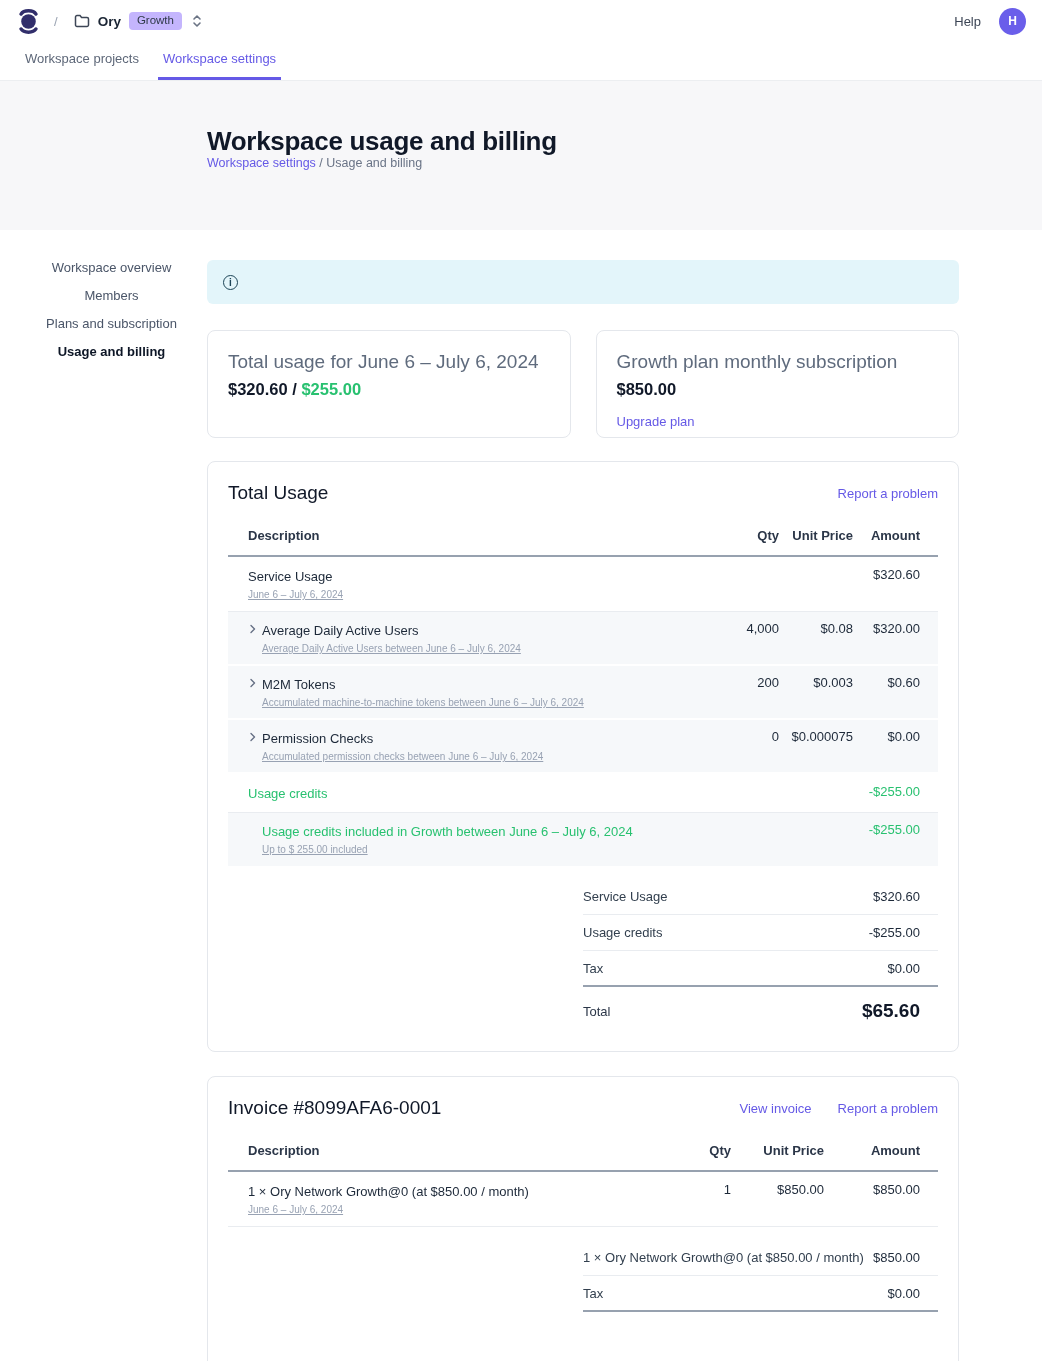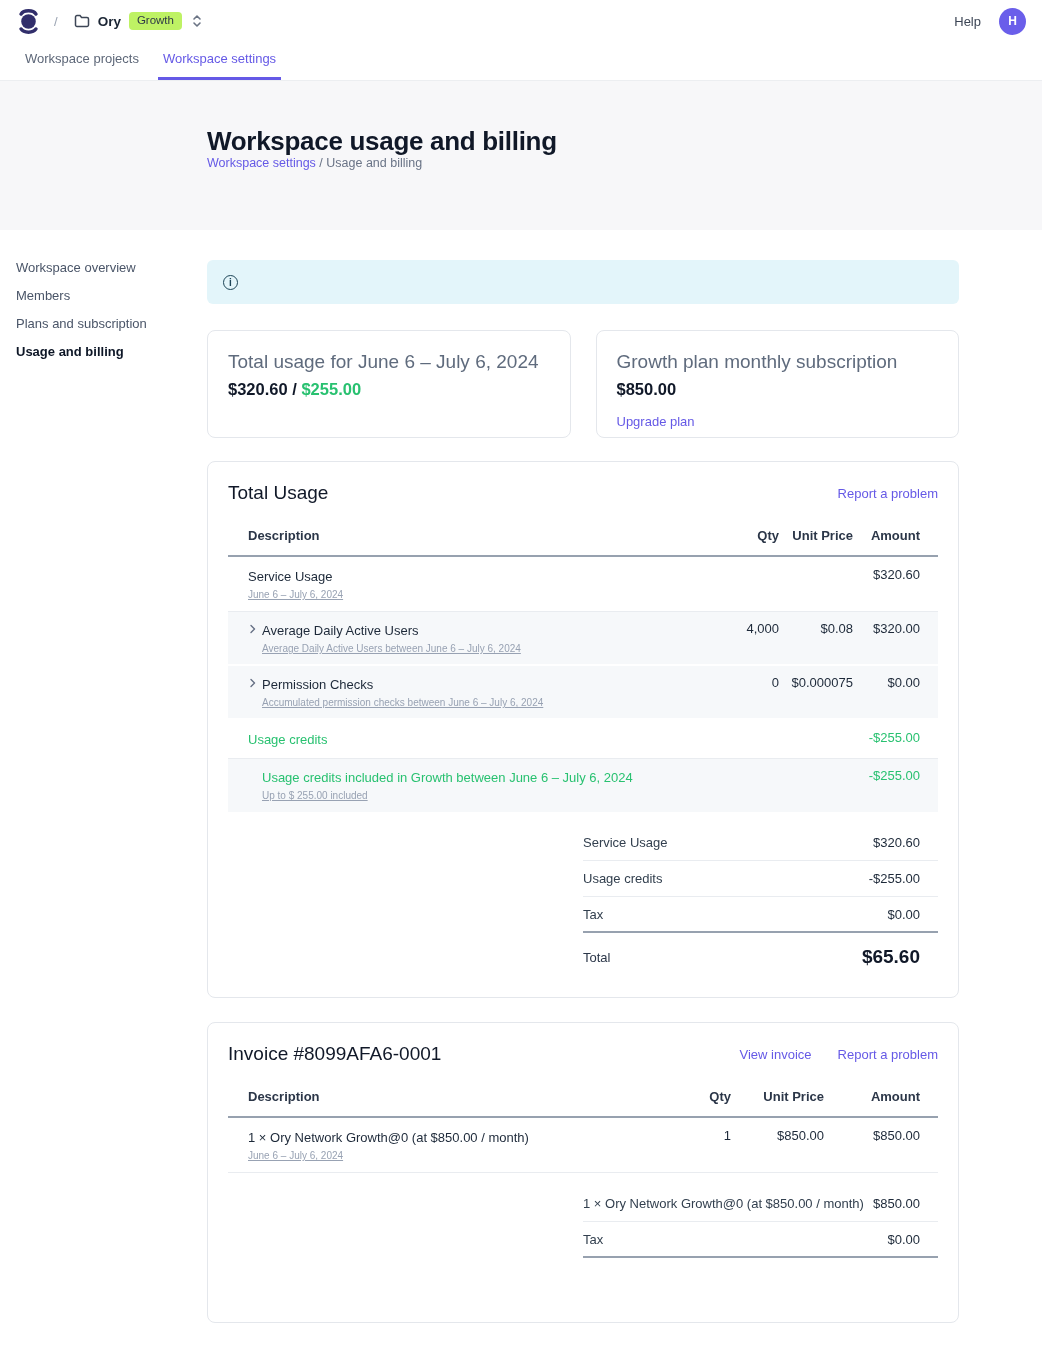--- a/index.html
+++ b/index.html
@@ -20,38 +20,38 @@
     width:1042px;height:1361px;position:relative;overflow:hidden;
     font-family:"Liberation Sans", sans-serif;color:var(--body);
   }
   
   .topbar{height:42px;display:flex;align-items:center;padding:0 16px;background:#fff;}
   .logo{width:24px;height:30px;display:flex;align-items:center;justify-content:center;cursor:pointer;}
   .tb-slash{color:#9aa3b2;font-size:13px;margin:0 16px 0 14px;}
   .ws-switch{display:flex;align-items:center;gap:8px;cursor:pointer;}
   .folder-ic{display:flex;align-items:center;color:#3d4656;}
   .ws-name{font-size:13.5px;font-weight:700;color:#1b2534;}
-  .ws-badge{background:#bef264;color:#2e3847;font-size:11.5px;font-weight:500;border-radius:4px;padding:3px 8px;line-height:1;}
+  .ws-badge{background:#c4b5fd;color:#2e3847;font-size:11.5px;font-weight:500;border-radius:4px;padding:3px 8px;line-height:1;}
   .updown-ic{display:flex;align-items:center;color:#6b7485;margin-left:2px;}
   .tb-spacer{flex:1;}
   .help{font-size:13px;color:#3c4555;margin-right:18px;cursor:pointer;}
   .avatar{width:27px;height:27px;border-radius:50%;background:#6A5EEA;color:#fff;font-size:12px;font-weight:600;display:flex;align-items:center;justify-content:center;cursor:pointer;}
   
   .tabs{display:flex;gap:14px;padding-left:20px;border-bottom:1px solid #eceef1;background:#fff;}
   .tab{font-size:13px;color:#5d6778;padding:9px 5px 11px;border-bottom:3px solid transparent;cursor:pointer;}
   .tab.active{color:var(--accent);font-weight:500;border-bottom-color:var(--accent);}
   
   .hero{background:#f7f7f9;height:149px;padding:46px 0 0 207px;}
   .hero h1{font-size:26px;font-weight:700;color:var(--ink);letter-spacing:-0.3px;line-height:1.1;}
   .crumbs{font-size:12.5px;}
   .crumb-link{color:var(--accent);font-weight:500;text-decoration:none;cursor:pointer;}
   .crumb-sep,.crumb-cur{color:#697386;}
   
   .main{display:flex;align-items:flex-start;padding:30px 0 0 16px;}
-  .sidenav{width:191px;flex:none;}
+  .sidenav{width:191px;flex:none;text-align:center;}
   .sidenav .item{font-size:13px;color:#4a5568;margin-bottom:13px;cursor:pointer;line-height:1;padding:1px 0;}
   .sidenav .item.active{color:#0d1626;font-weight:700;}
   .content{width:752px;flex:none;}
   
   .notice{background:#e3f5fa;border-radius:6px;display:flex;gap:11px;padding:13px 24px 14px 16px;color:#1c4456;}
   .notice-ic{flex:none;width:15px;height:15px;border:1.5px solid currentColor;border-radius:50%;font-size:10px;font-weight:700;display:flex;align-items:center;justify-content:center;margin-top:2px;}
   .notice-title{font-size:13px;font-weight:700;line-height:1.25;}
   .notice-body{font-size:13px;line-height:1.62;margin-top:3px;max-width:692px;}
   
   .cards{display:flex;gap:25px;margin-top:26px;}
@@ -208,20 +208,34 @@
           </span>
           <span class="c-desc">
             <span class="row-title">Average Daily Active Users</span>
             <div class="row-sub">Average Daily Active Users between June 6 – July 6, 2024</div>
           </span>
           <span class="c-qty cell-num">4,000</span>
           <span class="c-unit cell-num">$0.08</span>
           <span class="c-amt cell-num">$320.00</span>
         </div>
 
+        <div class="trow row-detail">
+          <span class="chev">
+            <svg width="9" height="10" viewBox="0 0 9 10">
+                <path d="M3 1.5 L6.5 5 L3 8.5" stroke="currentColor" stroke-width="1.4" fill="none" stroke-linecap="round" stroke-linejoin="round"></path>
+              </svg>
+          </span>
+          <span class="c-desc">
+            <span class="row-title">M2M Tokens</span>
+            <div class="row-sub">Accumulated machine-to-machine tokens between June 6 – July 6, 2024</div>
+          </span>
+          <span class="c-qty cell-num">200</span>
+          <span class="c-unit cell-num">$0.003</span>
+          <span class="c-amt cell-num">$0.60</span>
+        </div>
 
         <div class="trow row-detail">
           <span class="chev">
             <svg width="9" height="10" viewBox="0 0 9 10">
                 <path d="M3 1.5 L6.5 5 L3 8.5" stroke="currentColor" stroke-width="1.4" fill="none" stroke-linecap="round" stroke-linejoin="round"></path>
               </svg>
           </span>
           <span class="c-desc">
             <span class="row-title">Permission Checks</span>
             <div class="row-sub">Accumulated permission checks between June 6 – July 6, 2024</div>

